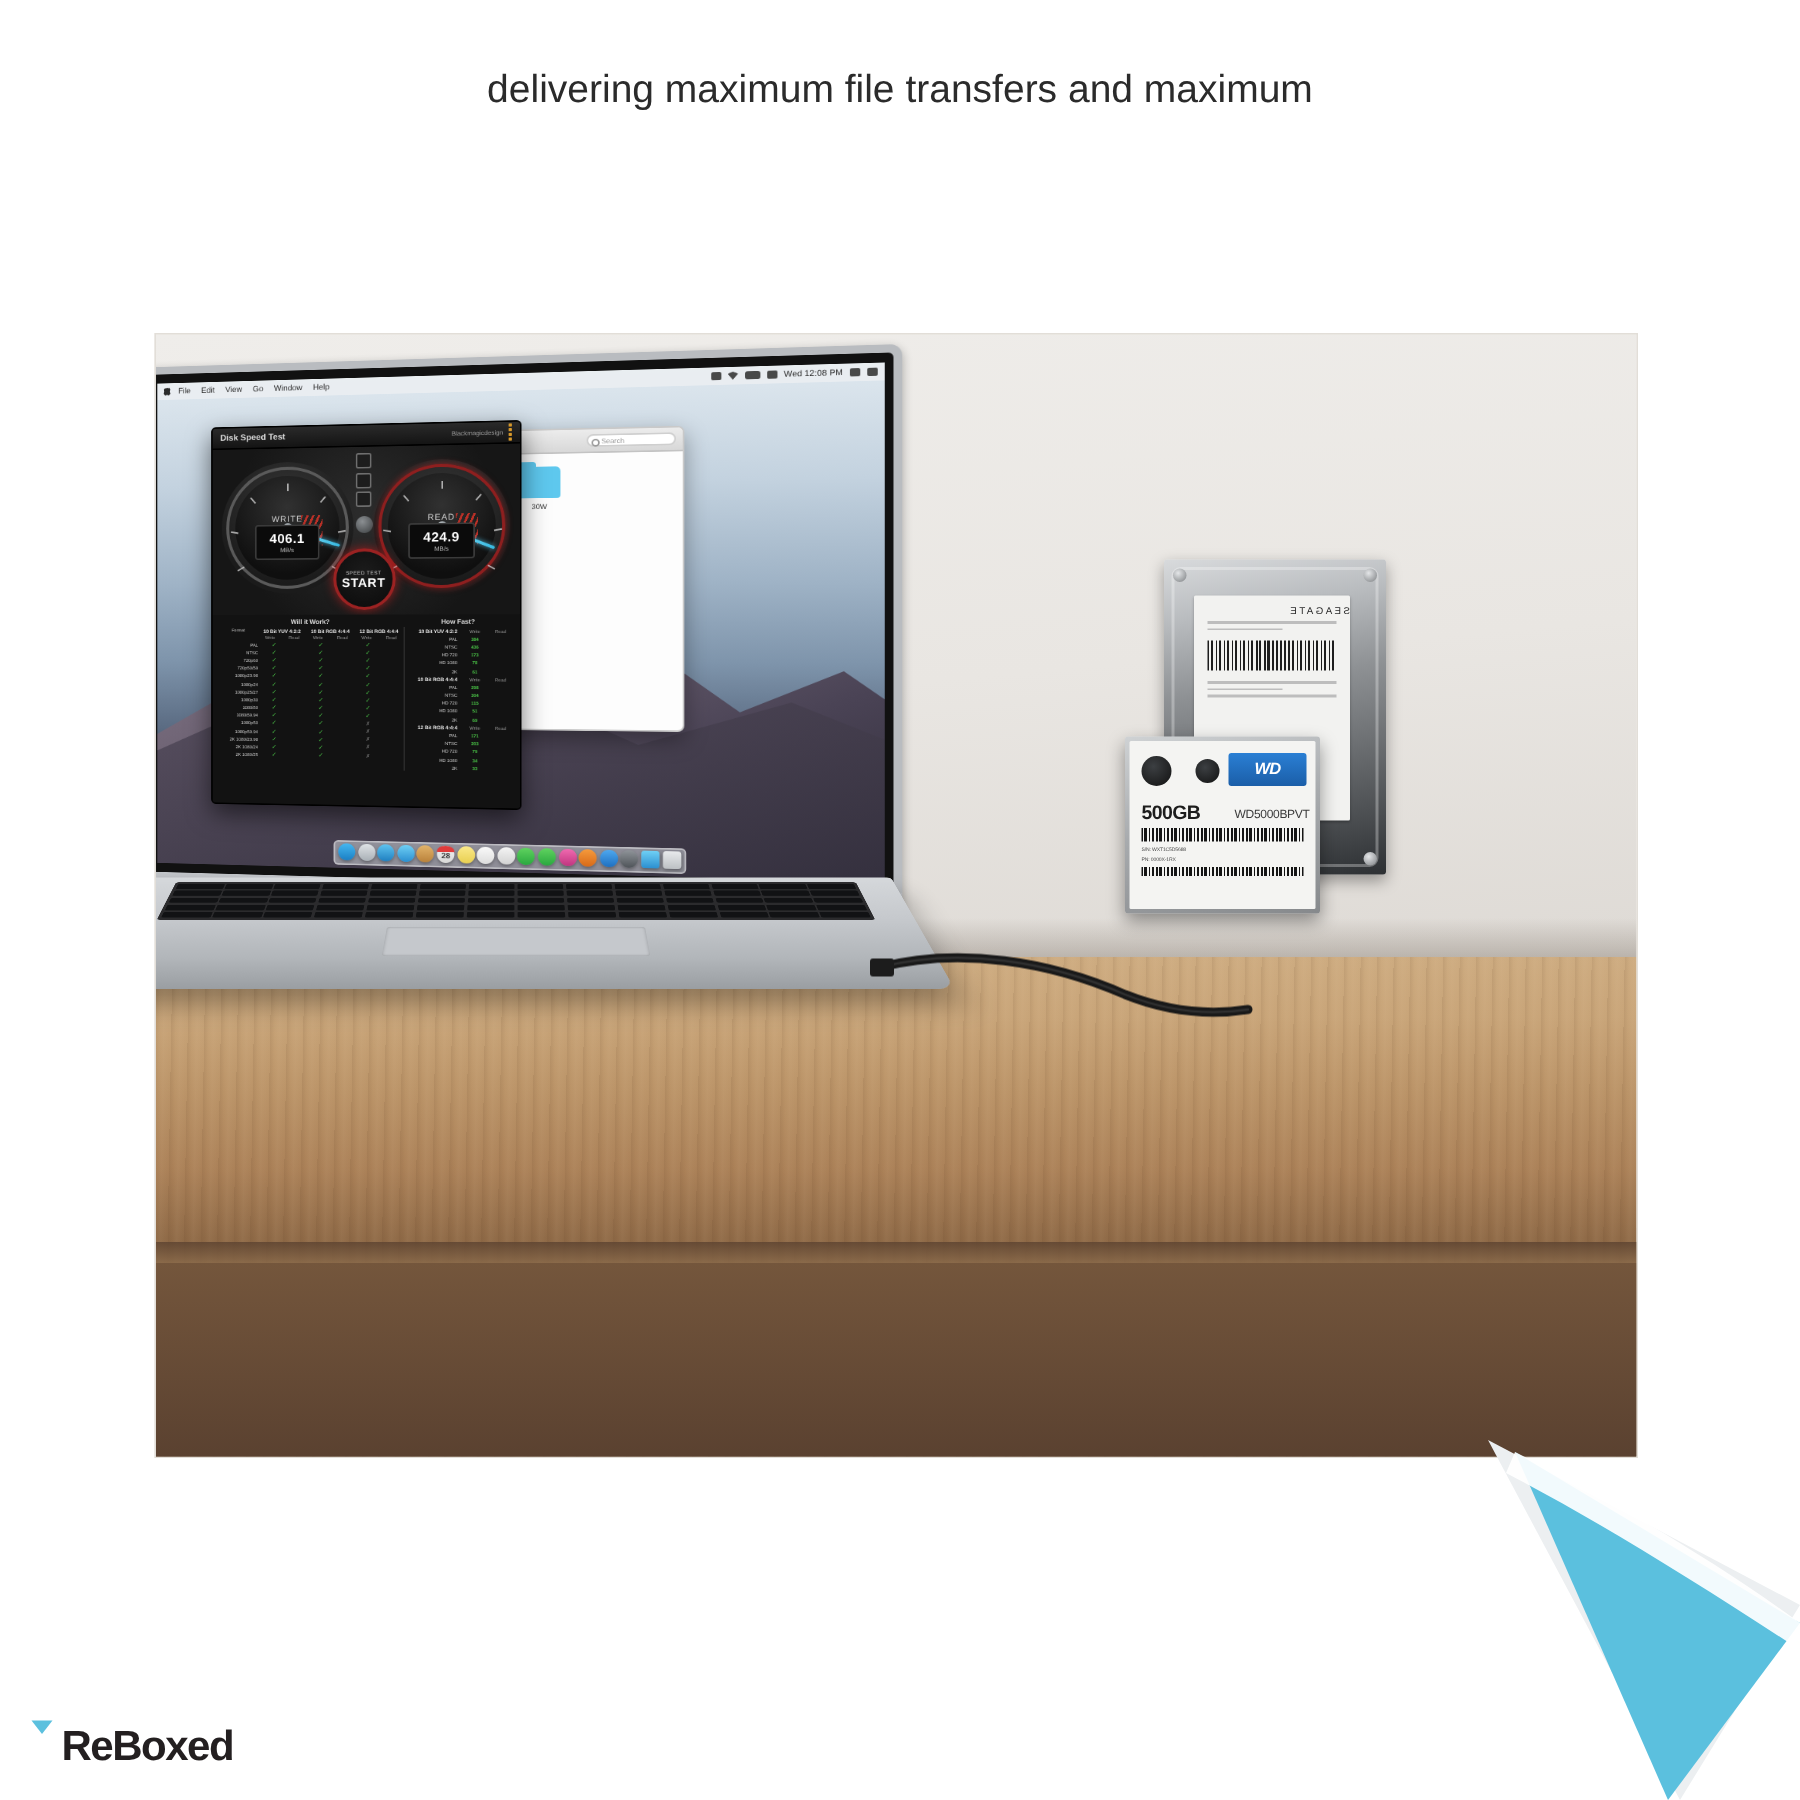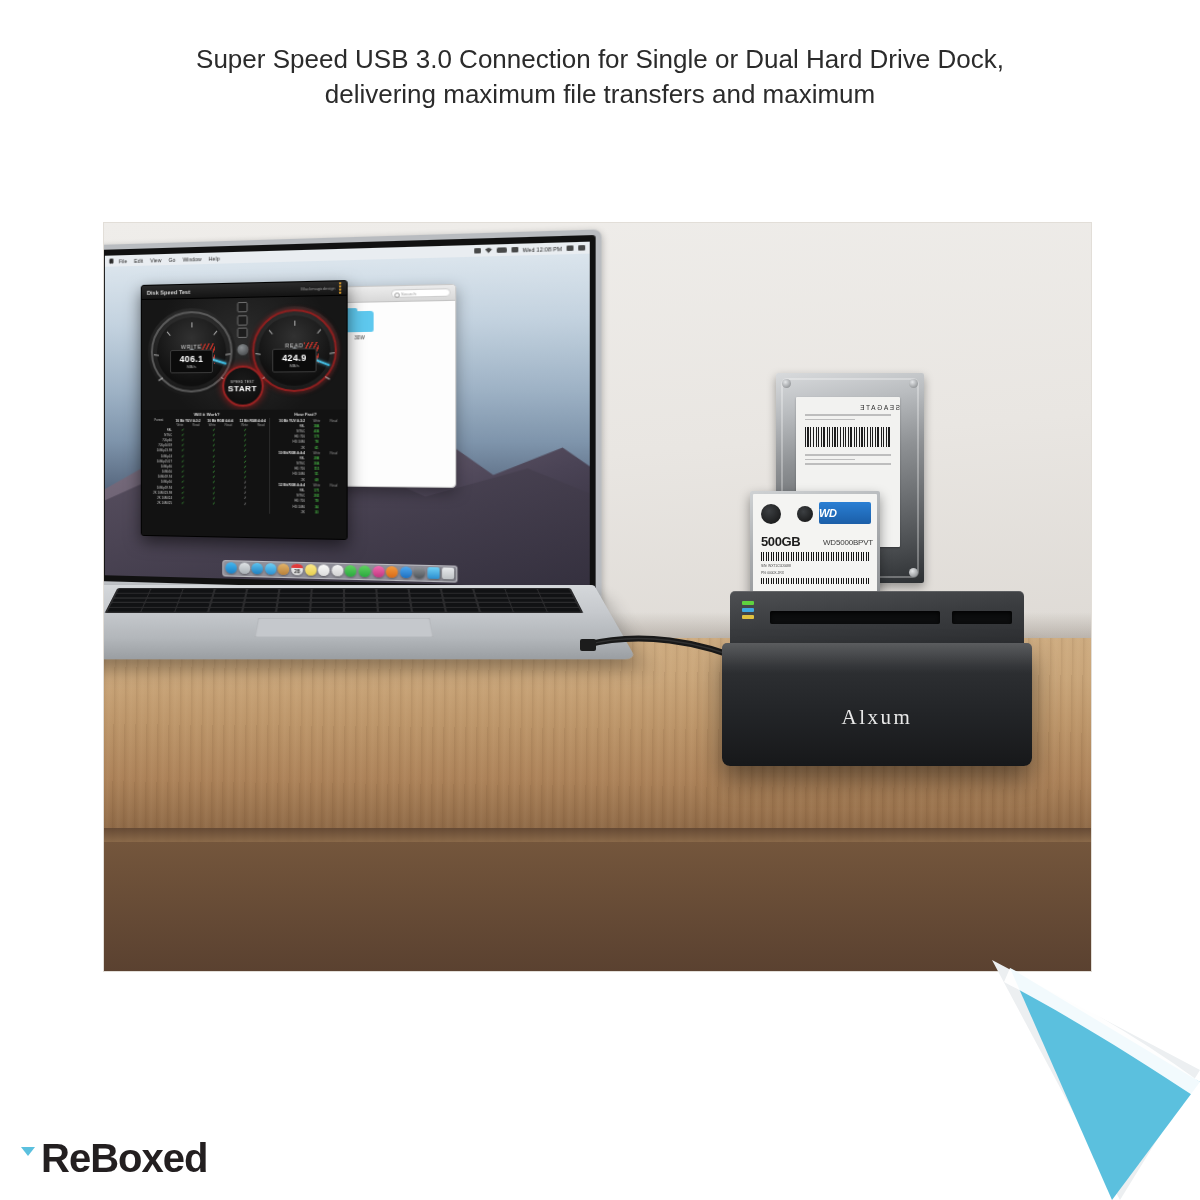--- a/index.html
+++ b/index.html
@@ -177,21 +177,21 @@
   .hdd35 .lbl .bc{margin:7px 9px;height:20px;
       background:repeating-linear-gradient(90deg,#1d1d1d 0 1px,transparent 1px 2.2px,#1d1d1d 2.2px 3.6px,transparent 3.6px 5.4px);}
   .hdd35 .screw{position:absolute;width:9px;height:9px;border-radius:50%;
       background:radial-gradient(circle at 38% 34%,#e4e6e8,#7b7e81);}
   .hdd25{position:absolute;left:28px;top:118px;width:130px;height:118px;
       background:linear-gradient(165deg,#cfd2d4,#a8abae 45%,#86898c 100%);
       border-radius:2px;box-shadow:0 5px 12px rgba(0,0,0,.4);overflow:hidden;}
   .hdd25 .wdlabel{position:absolute;left:3px;top:3px;right:3px;bottom:3px;background:#f4f4f2;border-radius:1px;}
   .hdd25 .wdbadge{position:absolute;right:6px;top:8px;width:52px;height:22px;
       background:linear-gradient(180deg,#2a7fd4,#1b5ea8);border-radius:2px;
-      display:flex;align-items:center;justify-content:flex-start;}
+      display:flex;align-items:center;justify-content:center;}
   .hdd25 .wdbadge span{color:#fff;font-size:11px;font-weight:bold;font-style:italic;letter-spacing:-.5px;}
   .hdd25 .cap{position:absolute;left:8px;top:40px;font-size:13px;font-weight:bold;color:#1d1d1d;letter-spacing:-.4px;}
   .hdd25 .pn{position:absolute;left:70px;top:44px;font-size:8px;color:#3b3b3b;letter-spacing:-.2px;}
   .hdd25 .bc{position:absolute;left:8px;top:58px;right:8px;height:9px;
       background:repeating-linear-gradient(90deg,#151515 0 1px,transparent 1px 2px,#151515 2px 3.4px,transparent 3.4px 5px);}
   .hdd25 .tiny{position:absolute;left:8px;font-size:3.4px;color:#4a4a4a;letter-spacing:-.1px;white-space:nowrap;}
   .hdd25 .hole{position:absolute;border-radius:50%;background:radial-gradient(circle at 40% 35%,#3c3f42,#111);}
 
   .dockbody{position:absolute;left:0;top:218px;width:310px;height:175px;}
   .docktop{position:absolute;left:8px;top:0;width:294px;height:62px;
@@ -208,28 +208,27 @@
       border-radius:5px 5px 8px 8px;box-shadow:0 14px 26px rgba(0,0,0,.45);}
   .dockfront .gloss{position:absolute;left:0;top:0;width:100%;height:30px;
       background:linear-gradient(180deg,rgba(255,255,255,.16),rgba(255,255,255,0));border-radius:5px 5px 0 0;}
   .dockbrand{position:absolute;left:0;top:62px;width:100%;text-align:center;
       font-size:21px;color:#e8e8e8;letter-spacing:2.5px;font-family:"Liberation Serif",serif;}
 
   
   #corner{position:absolute;right:0;bottom:0;width:230px;height:250px;}
   #logo{position:absolute;left:18px;bottom:22px;display:flex;align-items:flex-end;}
   #logo .mark{position:relative;width:22px;height:34px;margin-right:1px;}
-  #logo .txt{font-size:40px;font-weight:bold;color:#231f20;letter-spacing:-1px;line-height:1;}
+  #logo .txt{font-size:28px;font-weight:bold;color:#231f20;letter-spacing:-1px;line-height:1;}
 </style>
 </head>
 <body>
 
 <div id="headline">
   <div class="sub">
-    <span>Super Speed USB 3.0 Connection for Single or Dual Hard Drive Dock,</span>
     <span class="l2">delivering maximum file transfers and maximum</span>
   </div>
 </div>
 
 <div id="photo">
 
   <div class="wall"></div>
   <div class="desk">
     <div class="grain"></div>
     <div class="edge"></div>
@@ -755,35 +754,20 @@
         </div>
         <div class="cap">500GB</div>
         <div class="pn">WD5000BPVT</div>
         <div class="bc"></div>
         <div class="tiny" style="top:70px">S/N: WXT1C5D5688</div>
         <div class="tiny" style="top:77px">PN: 0000X-1RX</div>
         <div class="bc" style="top:84px;height:6px"></div>
       </div>
     </div>
 
-    <div class="dockbody">
-      <div class="docktop">
-        <div class="leds">
-          <i style="background:#5fd23f"></i>
-          <i style="background:#3fa9e0"></i>
-          <i style="background:#e0c13f"></i>
-        </div>
-        <div class="slot a"></div>
-        <div class="slot b"></div>
-      </div>
-      <div class="dockfront">
-        <div class="gloss"></div>
-        <div class="dockbrand">Alxum</div>
-      </div>
-    </div>
   </div>
 </div>
 
 <svg id="corner" viewBox="0 0 230 250">
   <path d="M22,10 L230,120 L150,250 Z" fill="#eceff1"></path>
   <path d="M40,18 L230,132 L142,250 Z" fill="#5bc0de"></path>
   <path d="M40,18 C96,46 164,84 230,132 L230,150 C160,104 92,62 34,32 Z" fill="#ffffff" opacity=".92"></path>
 </svg>
 
 <div id="logo">

